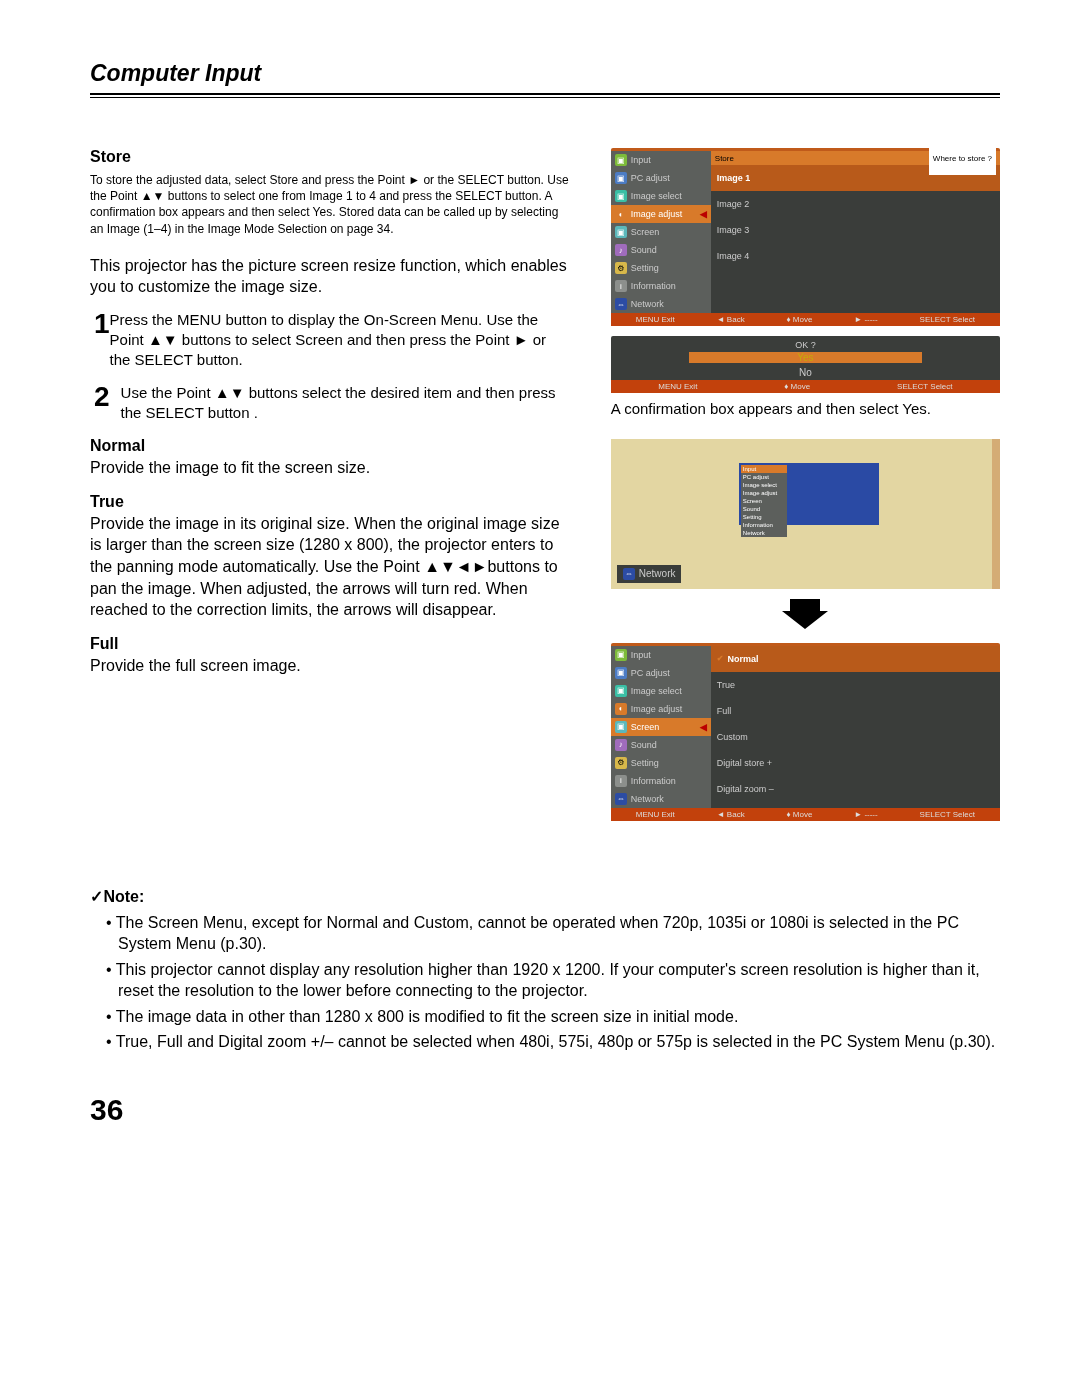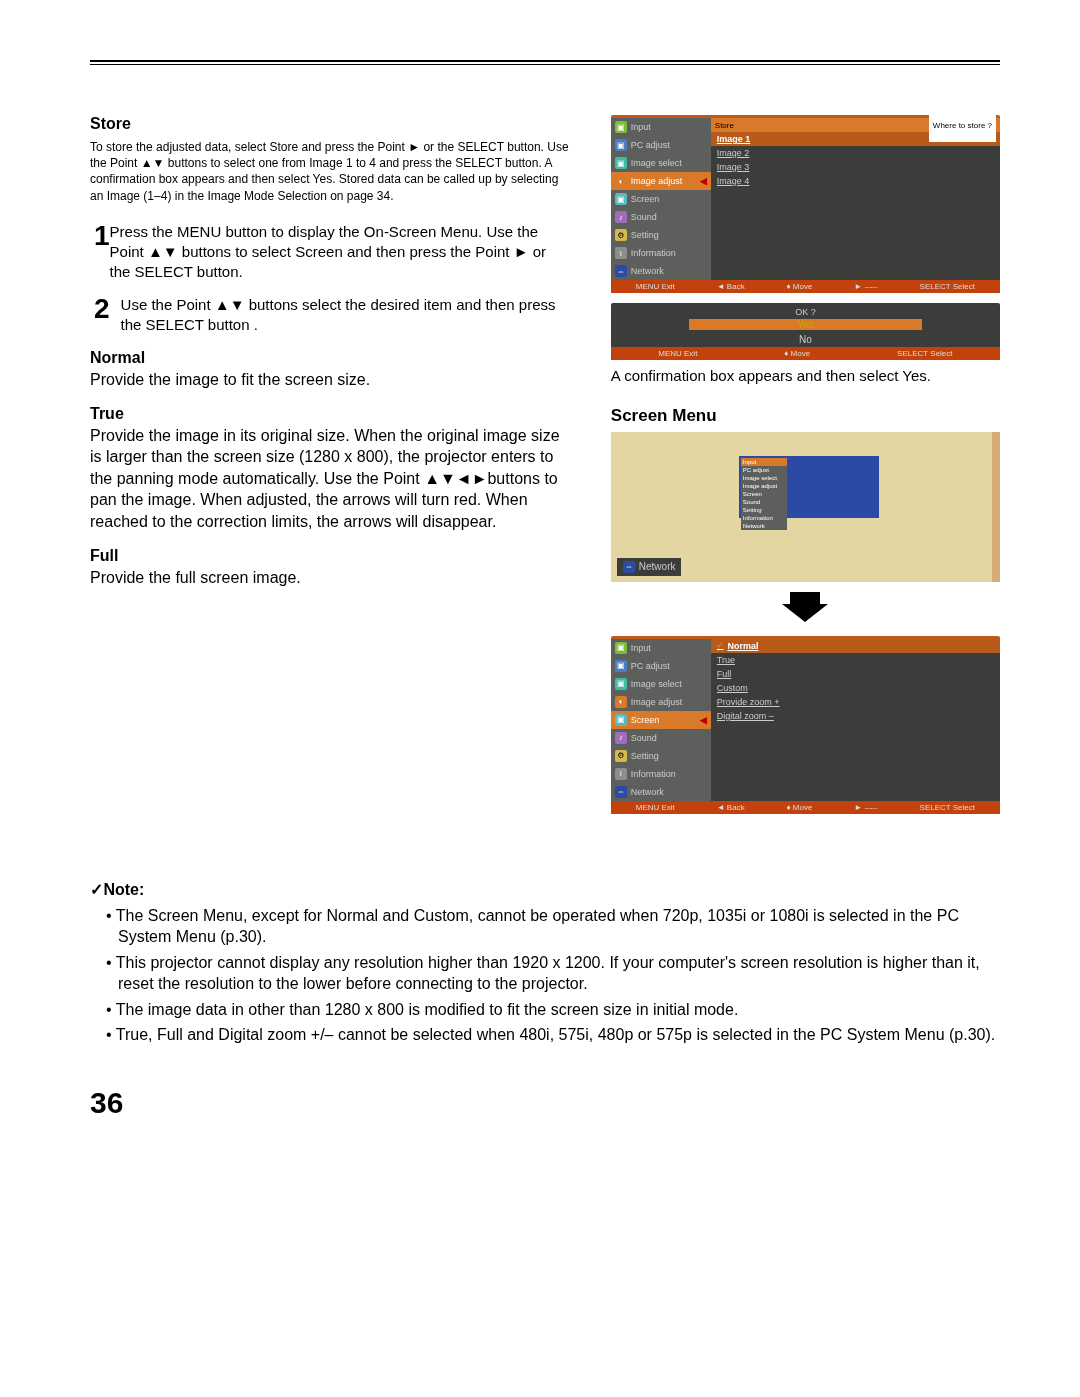--- a/index.html
+++ b/index.html
@@ -139,25 +139,24 @@
     font-size:8px;
   }
   .osd-mainbar .tag {
     background: #fff;
     color:#000;
     padding: 12px 4px;
     font-size:8px;
   }
   .osd-main-item {
     padding: 2px 6px;
-    height: 14px;
+    height: 26px;
     display:flex;
     align-items:center;
     color:#ccc;
-    text-decoration:underline;
   }
   .osd-main-item.hl { background:#b85a1a; color:#fff; font-weight:bold; }
   .osd-main-item.check::before { content:"✔"; margin-right:4px; color:#d87a2a; font-size:8px; }
   .osd-hint {
     background:#c2410c;
     color:#ddd;
     display:flex;
     justify-content:space-around;
     font-size:8px;
     padding:2px 4px;
@@ -257,28 +256,30 @@
   .page-num {
     font-size:30px;
     font-weight:bold;
     margin-top:40px;
   }
 </style>
 </head>
 <body>
 
 <div class="page">
+  <div class="page-title">Computer Input</div>
   <div class="rule-top"></div>
   <div class="rule-bottom"></div>
 
   <div class="columns">
     <div class="col-left">
       <div class="sub-head">Store</div>
       <div class="body-text">To store the adjusted data, select Store and press the Point ► or the SELECT button. Use the Point ▲▼ buttons to select one from Image 1 to 4 and press the SELECT button. A confirmation box appears and then select Yes. Stored data can be called up by selecting an Image (1–4) in the Image Mode Selection on page 34.</div>
 
+      <div class="intro">This projector has the picture screen resize function, which enables you to customize the image size.</div>
 
       <div class="step">
         <div class="step-num">1</div>
         <div class="step-text">Press the MENU button to display the On-Screen Menu. Use the Point ▲▼ buttons to select Screen and then press the Point ► or the SELECT button.</div>
       </div>
       <div class="step">
         <div class="step-num">2</div>
         <div class="step-text">Use the Point ▲▼ buttons select the desired item and then press the SELECT button .</div>
       </div>
 
@@ -360,21 +361,20 @@
         <div class="yes">Yes</div>
         <div class="no">No</div>
         <div class="osd-hint">
           <span>MENU Exit</span>
           <span>♦ Move</span>
           <span>SELECT Select</span>
         </div>
       </div>
       <div class="caption">A confirmation box appears and then select Yes.</div>
 
-      <div class="right-head">Screen Menu</div>
 
       <div class="preview-box">
         <div class="preview-inner">
           <div class="side">
             <div class="pn act">Input</div>
             <div class="pn">PC adjust</div>
             <div class="pn">Image select</div>
             <div class="pn">Image adjust</div>
             <div class="pn">Screen</div>
             <div class="pn">Sound</div>
@@ -434,21 +434,21 @@
             <div class="osd-side-item">
                 <span class="osd-icon darkblue">⇔</span>
                 <span>Network</span>
               </div>
           </div>
           <div class="osd-main">
             <div class="osd-main-item hl check">Normal</div>
             <div class="osd-main-item">True</div>
             <div class="osd-main-item">Full</div>
             <div class="osd-main-item">Custom</div>
-            <div class="osd-main-item">Provide zoom +</div>
+            <div class="osd-main-item">Digital store +</div>
             <div class="osd-main-item">Digital zoom –</div>
           </div>
         </div>
         <div class="osd-hint">
           <span>MENU Exit</span>
           <span>◄ Back</span>
           <span>♦ Move</span>
           <span>► -----</span>
           <span>SELECT Select</span>
         </div>

